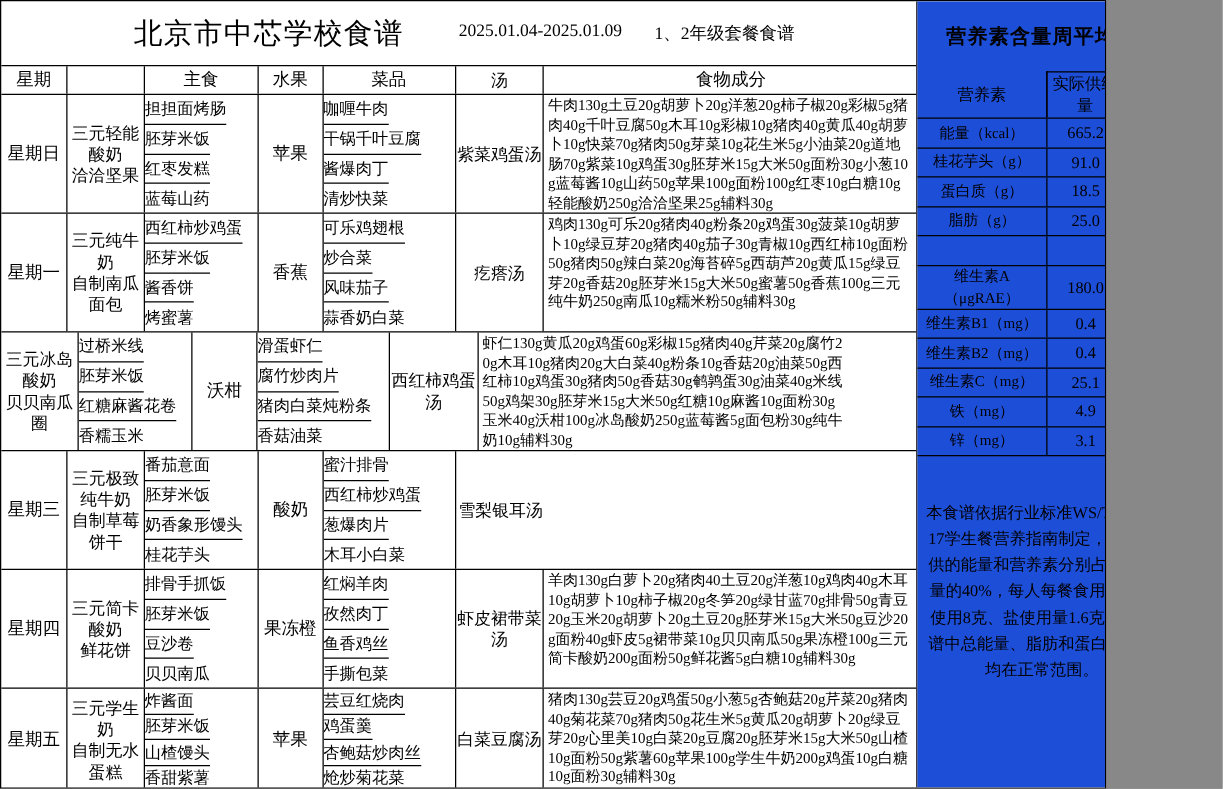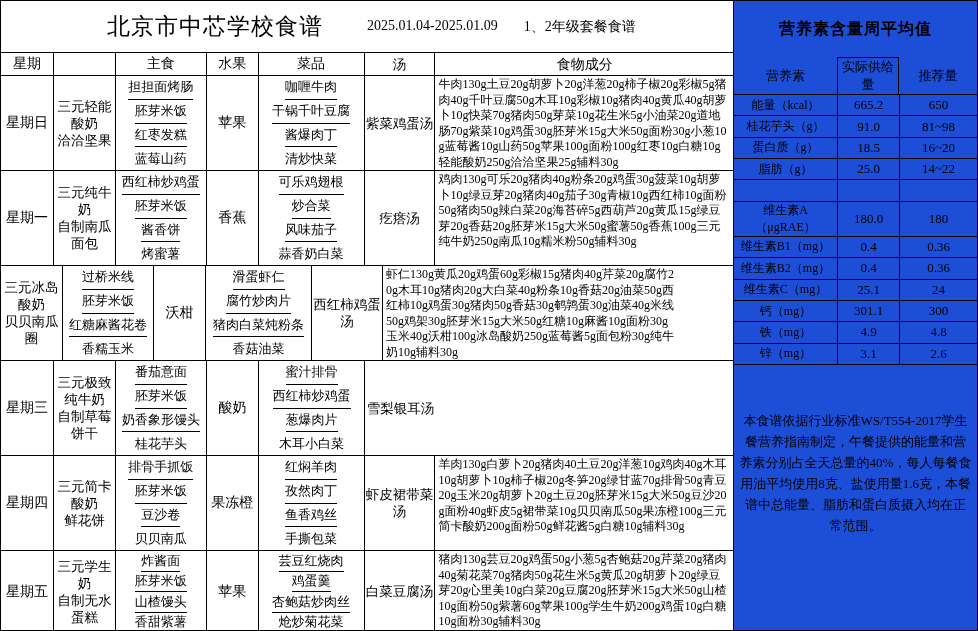--- a/index.html
+++ b/index.html
@@ -1,18 +1,18 @@
 <!DOCTYPE html>
 <html><head>
 <meta charset="utf-8">
 <style>
   * { margin:0; padding:0; box-sizing:border-box; }
   html,body { background:#888; }
   body { font-family:"Liberation Serif","DejaVu Serif",serif; color:#000; }
-  .sheet { position:relative; width:978px; height:631px; background:#fff; border:1px solid #000; display:flex; overflow:hidden; }
+  .sheet { position:relative; width:885px; height:631px; background:#fff; border:1px solid #000; display:flex; overflow:hidden; }
 
   
   .main { width:733px; height:100%; border-right:1px solid #000; display:flex; flex-direction:column; }
   .titlebar { height:52px; border-bottom:1px solid #000; display:flex; align-items:center; flex:0 0 auto; }
   .main-title { font-size:23px; letter-spacing:1px; margin-left:106px; white-space:nowrap; }
   .subline { font-size:14px; margin-left:44px; white-space:nowrap; display:flex; }
   .subline .grade { margin-left:26px; }
 
   .thead { height:23px; display:flex; border-bottom:1px solid #000; flex:0 0 auto; font-size:14px; }
   .thead .c { display:flex; align-items:center; justify-content:center; }
@@ -24,21 +24,21 @@
   .c:last-child { border-right:none; }
   .c-day   { width:53px;  font-size:14px; }
   .c-milk  { width:62px;  font-size:13.5px; line-height:17px; }
   .c-staple{ width:91px;  }
   .c-fruit { width:52px;  font-size:14px; }
   .c-dish  { width:106px; }
   .c-soup  { width:71px;  font-size:13.5px; line-height:17px; }
   .c-comp  { width:298px; font-size:12px; line-height:15.6px; text-align:left; align-items:flex-start; padding:1px 2px 0 3px; word-break:break-all; }
   .pre { white-space:pre-line; }
 
-  .c-staple, .c-dish { flex-direction:column; padding:0; align-items:center; }
+  .c-staple, .c-dish { flex-direction:column; padding:0; align-items:flex-start; }
   .sub { flex:1; border-bottom:1px solid #000; display:flex; align-items:center; justify-content:center; font-size:13px; white-space:nowrap; overflow:hidden; }
   .sub:last-child { border-bottom:none; }
 
   
   .side { flex:1; height:100%; display:flex; flex-direction:column; background:#1d4ed8; }
   .side-title { height:56px; flex:0 0 auto; display:flex; align-items:center; justify-content:center; font-weight:bold; font-size:16px; letter-spacing:1px; }
   .ntable { height:308px; flex:0 0 auto; display:flex; flex-direction:column;justify-content:center; }
   .nrow { flex:1; display:flex; border-bottom:1px solid #000; }
   .ncell { display:flex; align-items:center; justify-content:center; text-align:center; overflow:hidden; }
   .nname { width:104px; border-right:1px solid #000; font-size:12px; }
@@ -260,25 +260,20 @@
         <div class="ncell nname">维生素B2（mg）</div>
         <div class="ncell nact">0.4</div>
         <div class="ncell nrec">0.36</div>
       </div>
       <div class="nrow">
         <div class="ncell nname">维生素C（mg）</div>
         <div class="ncell nact">25.1</div>
         <div class="ncell nrec">24</div>
       </div>
       <div class="nrow">
-        <div class="ncell nname">钙（mg）</div>
-        <div class="ncell nact">301.1</div>
-        <div class="ncell nrec">300</div>
-      </div>
-      <div class="nrow">
         <div class="ncell nname">铁（mg）</div>
         <div class="ncell nact">4.9</div>
         <div class="ncell nrec">4.8</div>
       </div>
       <div class="nrow">
         <div class="ncell nname">锌（mg）</div>
         <div class="ncell nact">3.1</div>
         <div class="ncell nrec">2.6</div>
       </div>
     </div>

